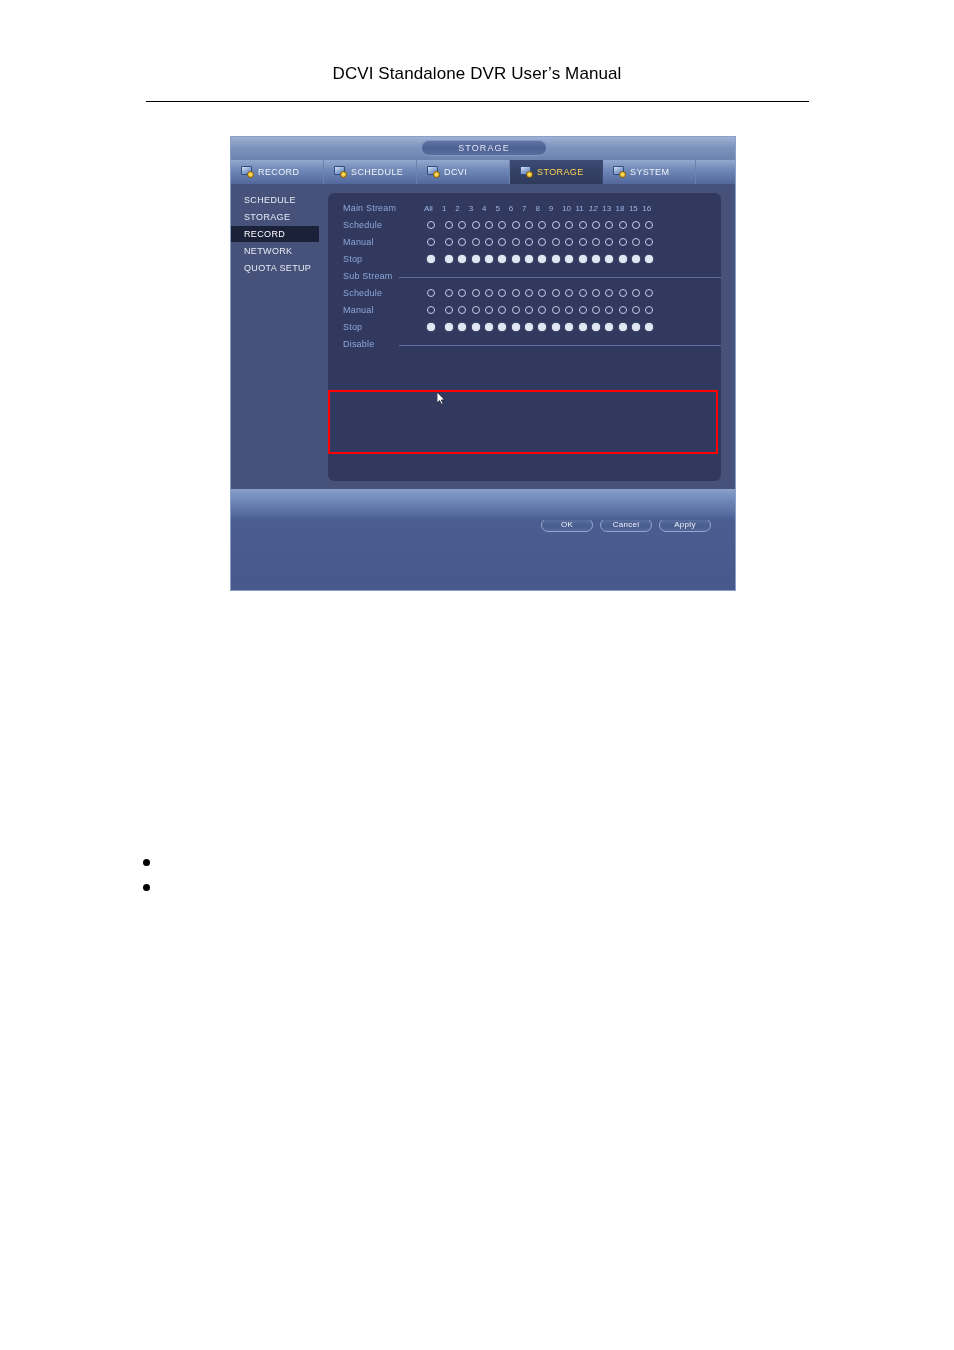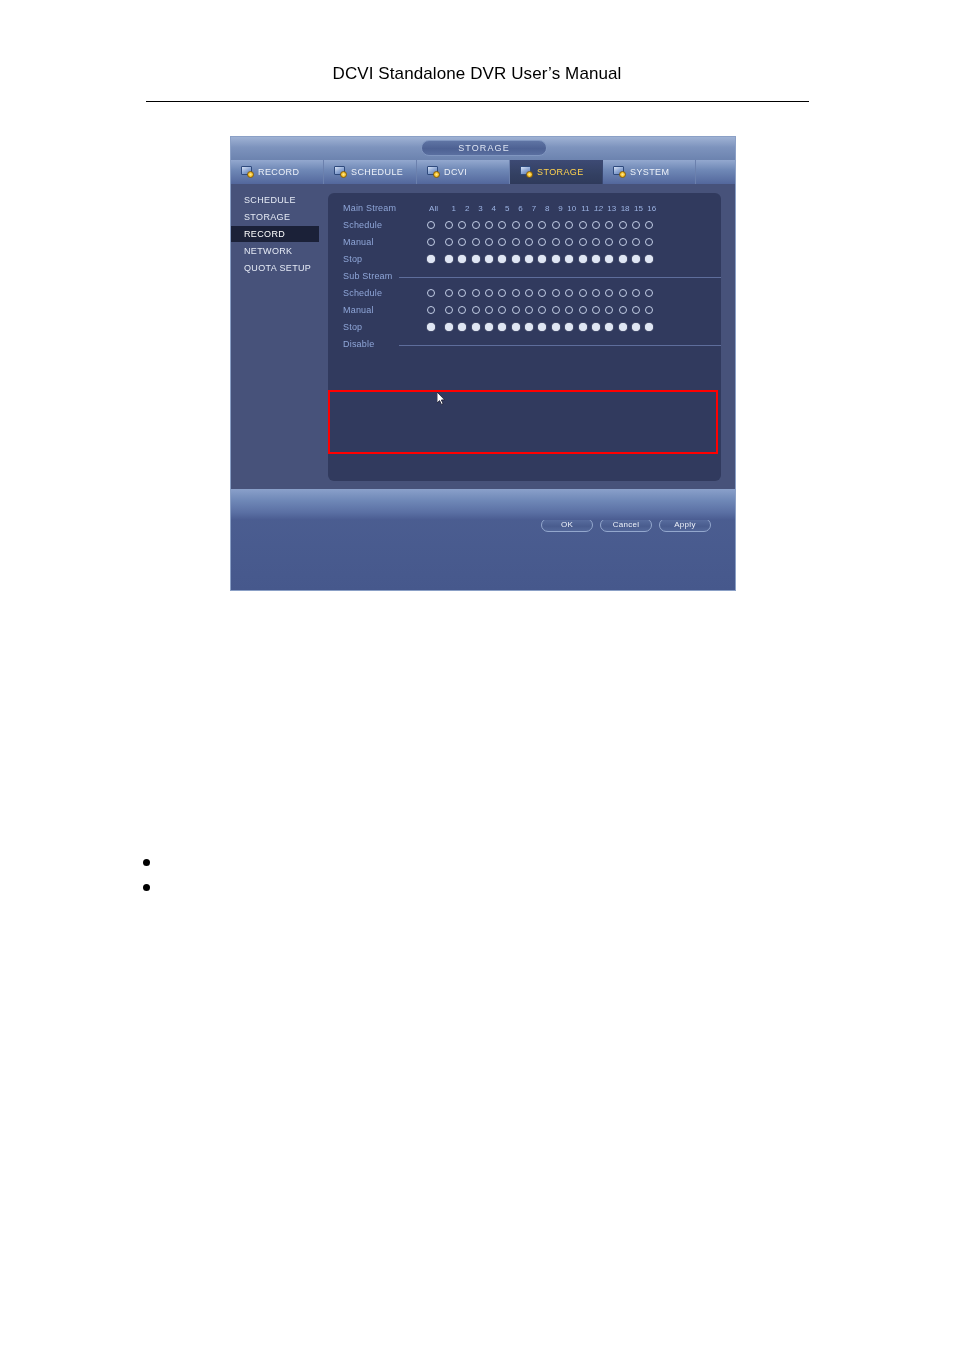--- a/index.html
+++ b/index.html
@@ -232,21 +232,21 @@
     height: 1px;
     background: #5e6d9b;
   }
 
   .hdr-all, .hdr-num {
     position: absolute;
     top: 0;
     line-height: 17px;
     font-size: 8px;
     color: #9db4e4;
-    text-align: right;
+    text-align: left;
     width: 14px;
     margin-left: -7px;
   }
 
   .radio {
     position: absolute;
     top: 4px;
     width: 8px;
     height: 8px;
     margin-left: -4px;

